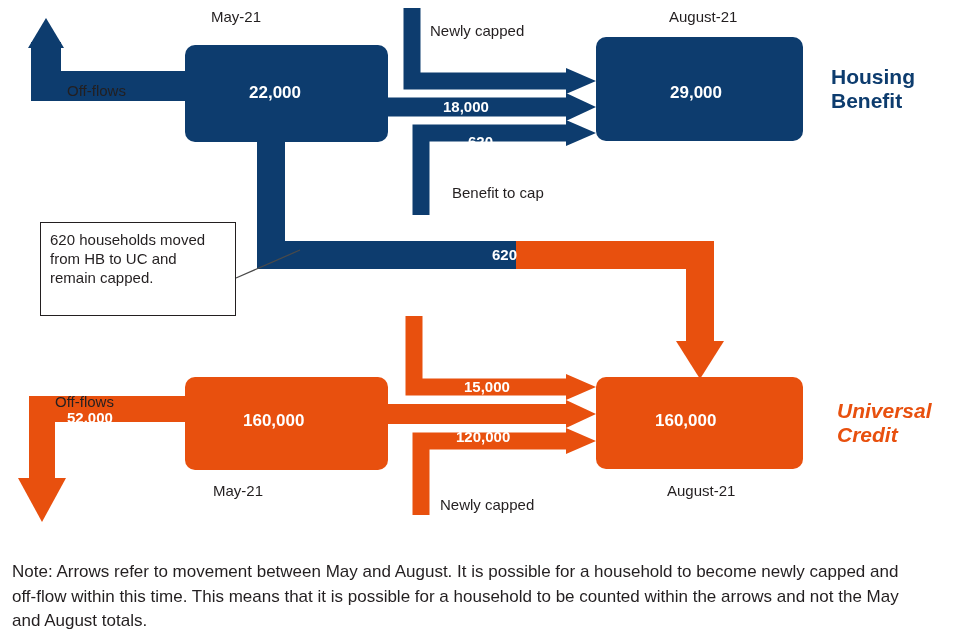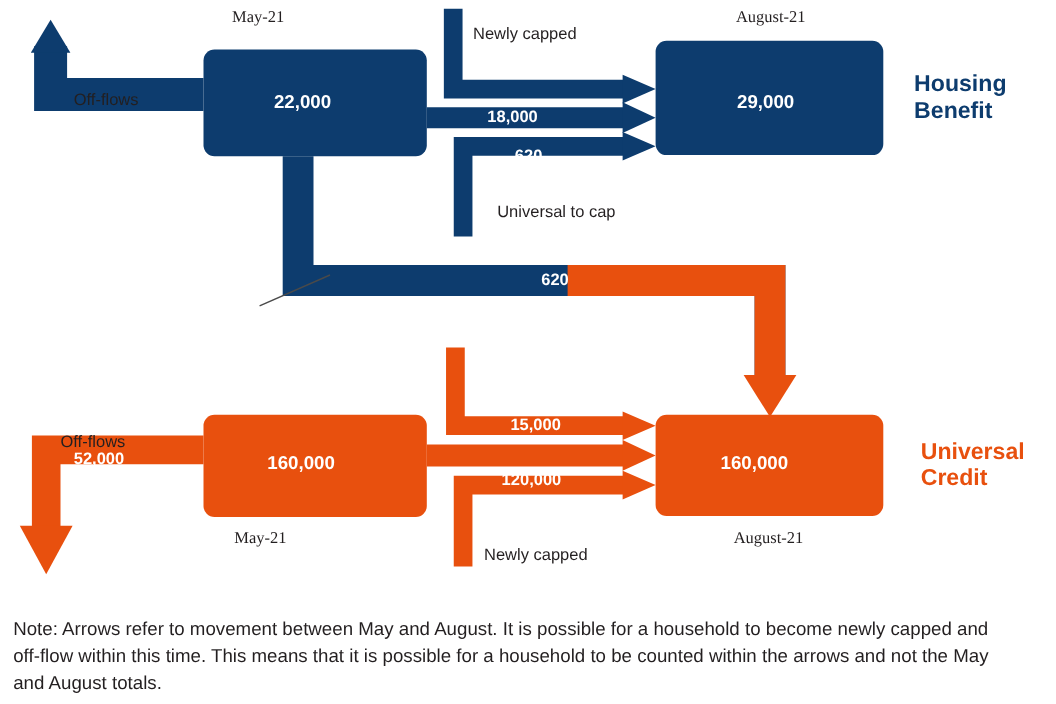--- a/index.html
+++ b/index.html
@@ -43,29 +43,28 @@
     font-size: 15px;
   }
   .plain {
     color: #231f20;
     font-size: 15px;
     margin-top: 14px;
   }
   .axis-label {
     color: #231f20;
     font-size: 15px;
-    font-family: Liberation Serif, serif;
   }
   .series-title {
     font-weight: bold;
     font-size: 21px;
     line-height: 1.2;
   }
   .hb-title { color: #0d3c6e; }
-  .uc-title { color: #e8500e; }
+  .uc-title { color: #e8500e; font-style: italic; }
   .callout {
     position: absolute;
     left: 40px;
     top: 222px;
     width: 196px;
     height: 94px;
     border: 1px solid #231f20;
     background: #ffffff;
     box-sizing: border-box;
     padding: 8px 9px;
@@ -164,27 +163,28 @@
 
   <div class="lbl dark-box-label" style="left:249px; top:83px;">22,000</div>
   <div class="lbl dark-box-label" style="left:670px; top:83px;">29,000</div>
 
   <div class="lbl plain" style="left:430px; top:8px;">Newly capped</div>
   <div class="lbl flow-num" style="left:448px; top:58px;">530</div>
 
   <div class="lbl flow-num" style="left:443px; top:98px;">18,000</div>
 
   <div class="lbl flow-num" style="left:468px; top:133px;">620</div>
-  <div class="lbl plain" style="left:452px; top:170px;">Universal to cap</div>
+  <div class="lbl plain" style="left:452px; top:170px;">Benefit to cap</div>
 
   <div class="lbl series-title hb-title" style="left:831px; top:64px;">Housing</div>
   <div class="lbl series-title hb-title" style="left:831px; top:88px;">Benefit</div>
 
   <div class="lbl flow-num" style="left:492px; top:246px;">620</div>
 
+  <div class="callout">620 households moved from HB to UC and remain capped.</div>
 
   <div class="lbl plain" style="left:55px; top:379px;">Off-flows</div>
   <div class="lbl flow-num" style="left:67px; top:409px;">52,000</div>
 
   <div class="lbl dark-box-label" style="left:243px; top:411px;">160,000</div>
   <div class="lbl dark-box-label" style="left:655px; top:411px;">160,000</div>
 
   <div class="lbl flow-num" style="left:464px; top:378px;">15,000</div>
   <div class="lbl flow-num" style="left:456px; top:428px;">120,000</div>
   <div class="lbl flow-num" style="left:463px; top:448px;">28,000</div>

